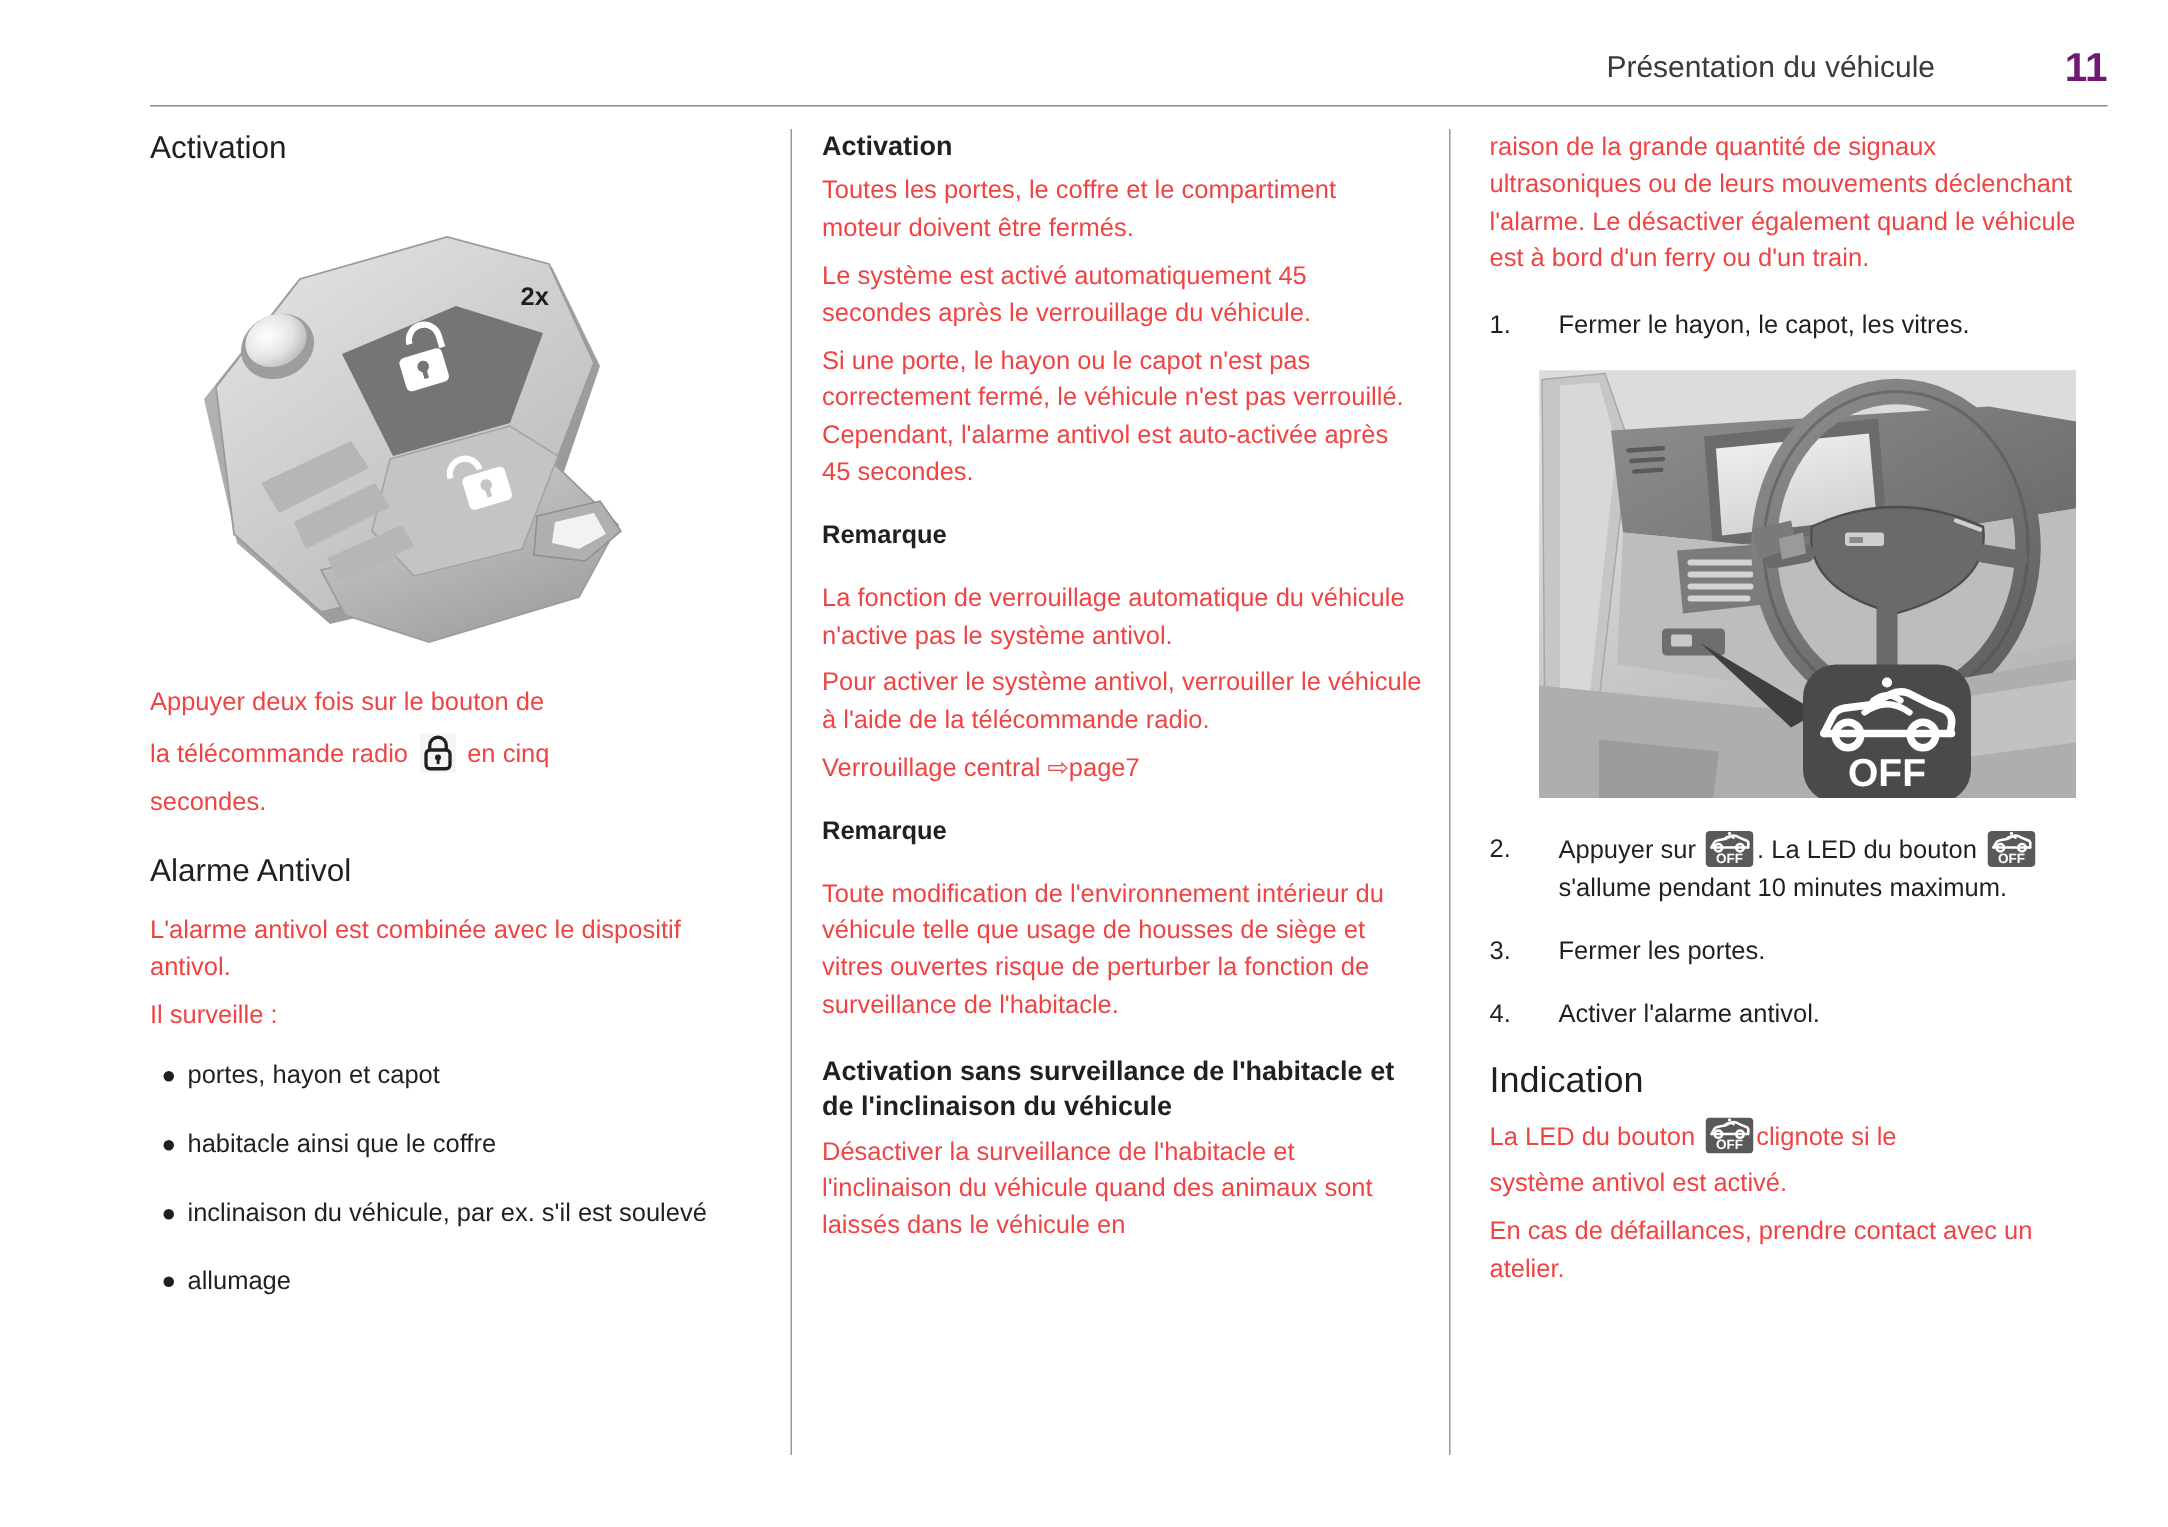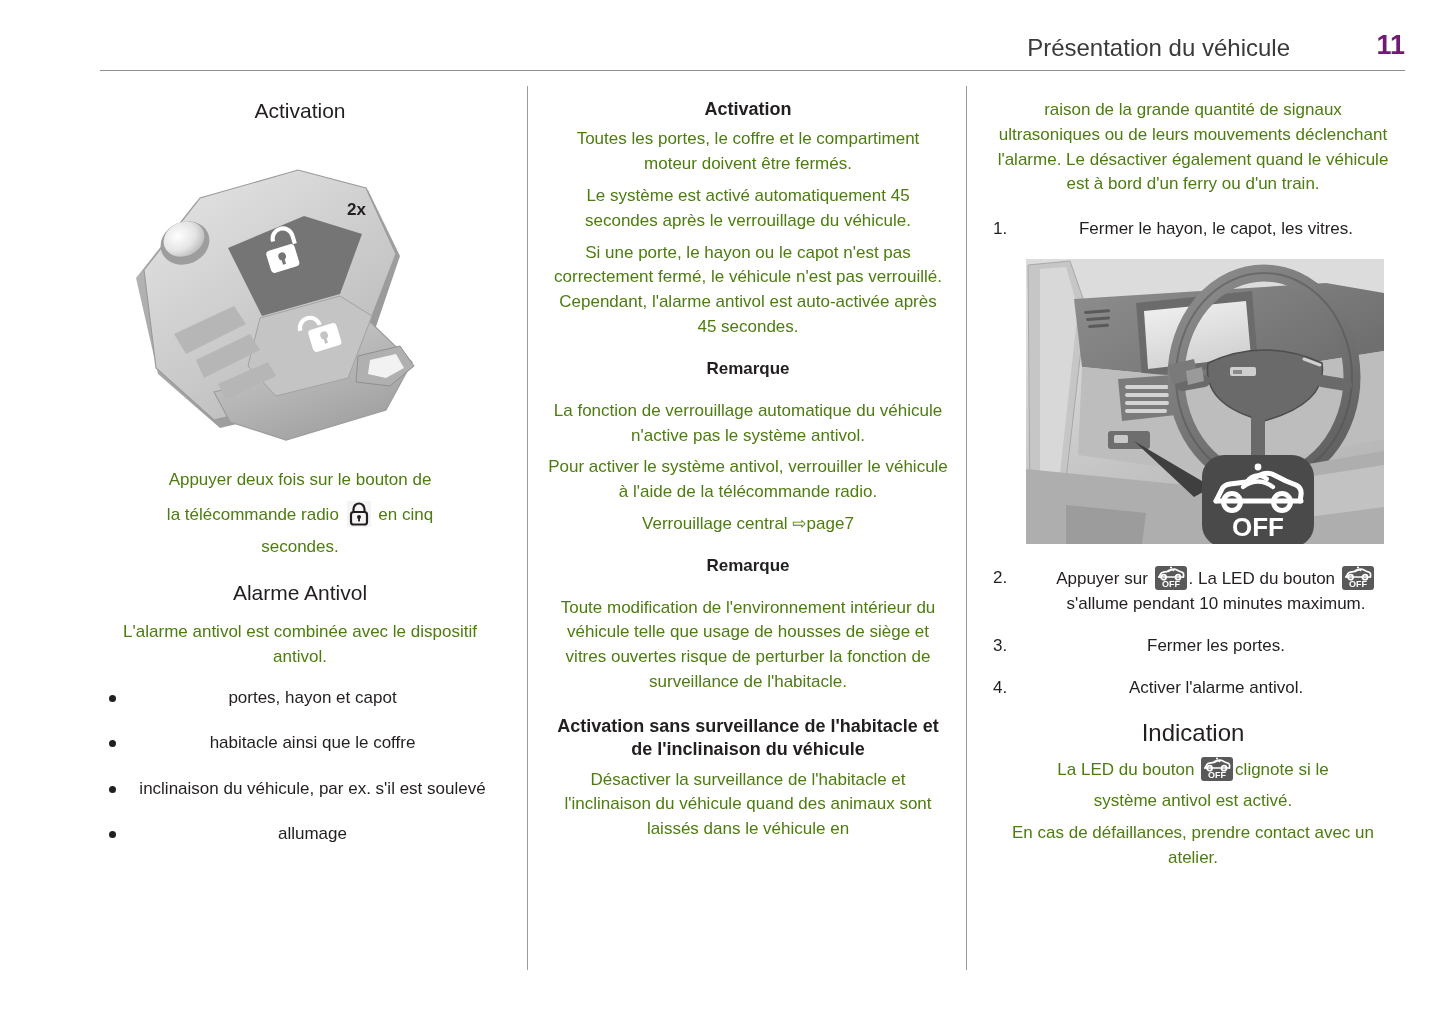--- a/index.html
+++ b/index.html
@@ -21,21 +21,21 @@
     position: absolute;
     left: 100px;
     top: 34px;
     width: 1305px;
     height: 40px;
   }
   #header-title {
     position: absolute;
     right: 115px;
     top: 0;
-    font-size: 24px;
+    font-size: 20px;
     color: #3a3a3a;
     white-space: nowrap;
   }
   #header-page {
     position: absolute;
     right: 0;
     top: -4px;
     font-size: 27px;
     font-weight: bold;
     color: #701a75;
@@ -45,23 +45,22 @@
     left: 0;
     top: 36px;
     width: 1305px;
     height: 1px;
     background: #8d8d8d;
   }
 
   
   .column {
     position: absolute;
-    top: 98px;
+    top: 86px;
     width: 400px;
-    text-align: center;
   }
   #col1 { left: 100px; }
   #col2 { left: 548px; width: 400px; }
   #col3 { left: 993px; width: 400px; }
 
   .divider {
     position: absolute;
     top: 86px;
     width: 1px;
     background: #9a9a9a;
@@ -81,21 +80,21 @@
     font-size: 18px;
     font-weight: bold;
     color: #231f20;
     margin: 0 0 6px 0;
     line-height: 1.3;
   }
   p.body {
     font-size: 17px;
     line-height: 1.46;
     margin: 0;
-    color: #4d7c0f;
+    color: #ef4444;
   }
   p.body + p.body { margin-top: 7px; }
   .gap-lg { margin-top: 20px !important; }
   .gap-sm { margin-top: 8px !important; }
 
   .note-label {
     font-size: 17px;
     font-weight: bold;
     line-height: 1.46;
   }
@@ -278,20 +277,21 @@
         <rect x="11.1" y="16" width="1.9" height="4.4" fill="#231f20"></rect>
       </svg>
     </span>
     <span>en cinq</span>
   </p>
   <p class="body">secondes.</p>
 
   <h1 class="section-title gap-lg">Alarme Antivol</h1>
 
   <p class="body">L'alarme antivol est combinée avec le dispositif antivol.</p>
+  <p class="body">Il surveille :</p>
 
   <ul class="bullets">
     <li>portes, hayon et capot</li>
     <li>habitacle ainsi que le coffre</li>
     <li>inclinaison du véhicule, par ex. s'il est soulevé</li>
     <li>allumage</li>
   </ul>
 </div>
 
 <div class="column" id="col2">

